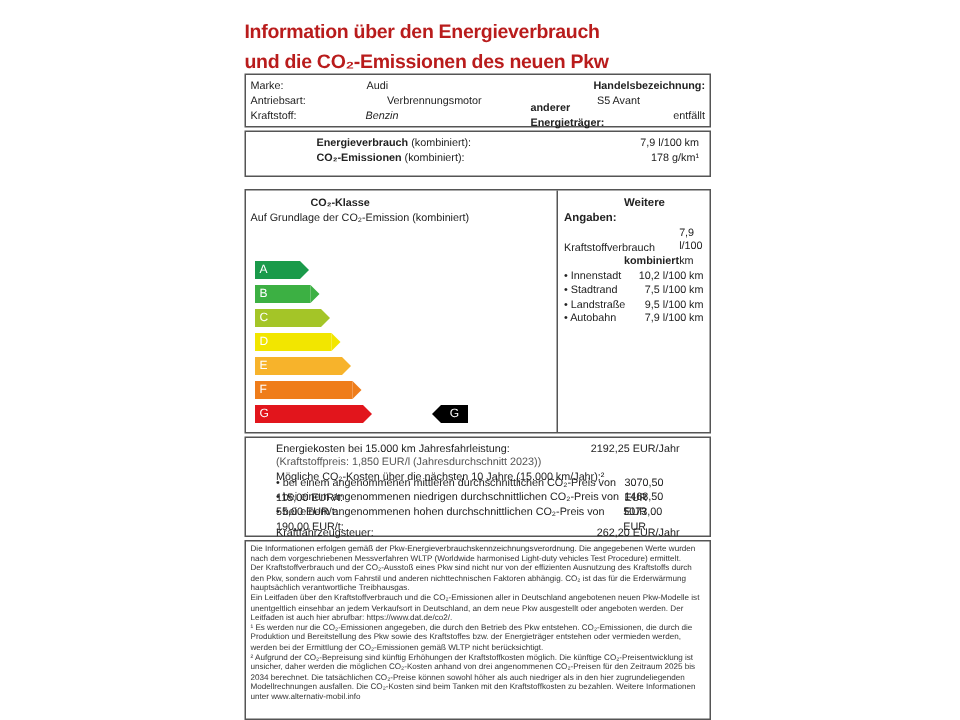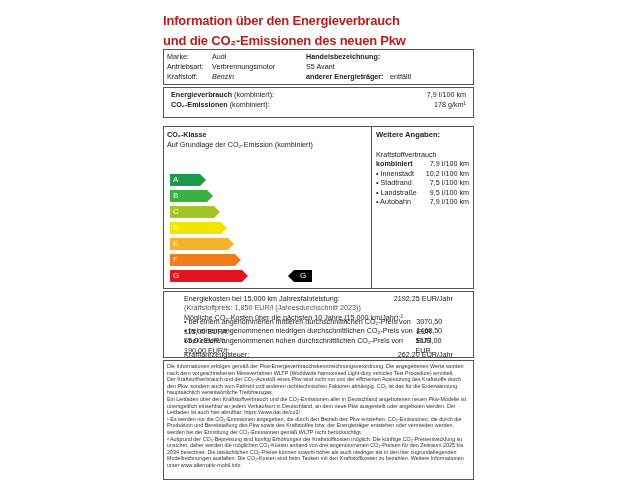--- a/index.html
+++ b/index.html
@@ -2,27 +2,27 @@
 <html><head>
 <meta charset="utf-8">
 <style>
   html, body { margin:0; padding:0; }
   body { width:640px; height:480px; background:#fff; position:relative; overflow:hidden;
          font-family:"Liberation Sans", sans-serif; color:#222; }
   .title { position:absolute; left:163px; top:11px; font-size:13px; font-weight:bold; line-height:20px; color:#b91c1c; letter-spacing:-0.2px; }
   .box { position:absolute; left:163px; width:311px; border:1.5px solid #555; box-sizing:border-box; }
   .fs7 { font-size:7.2px; line-height:9.8px; }
   #box-info { top:49px; height:36px; padding:2px 3px; }
-  #box-info .row { display:flex; height:10px; align-items:center; }
+  #box-info .row { display:flex; height:10px; align-items:center;gap:46px; }
   #box-info .k1 { width:45px; }
   #box-info .v1 { width:94px; }
   #box-info .k2 { width:84px; }
   #box-consumption { top:87px; height:31px; padding:2px 7px; }
   #box-consumption .row { display:flex; justify-content:space-between; height:10px; align-items:center; }
-  b { font-weight:bold; }
+  b { font-weight:bold;margin-left:40px; }
   #box-class { top:126px; height:163px; }
   #class-left { position:absolute; left:0; top:0; width:208px; height:100%; border-right:1px solid #555; padding:3px 3px; box-sizing:border-box; }
   #class-right { position:absolute; left:208px; top:0; right:0; height:100%; padding:3px 4px; box-sizing:border-box; }
   .bar { position:absolute; left:6px; height:12px; color:#fff; font-size:8px; line-height:12px; padding-left:3px; box-sizing:border-box; }
   .bar::after { content:""; position:absolute; right:-6px; top:0; border-top:6px solid transparent; border-bottom:6px solid transparent; border-left:6px solid var(--c); }
   .marker { position:absolute; left:130px; top:143px; width:18px; height:12px; background:#000; color:#fff; font-size:8px; line-height:12px; text-align:center; }
   .marker::before { content:""; position:absolute; left:-6px; top:0; border-top:6px solid transparent; border-bottom:6px solid transparent; border-right:6px solid #000; }
   .spec-row { display:flex; justify-content:space-between; height:9.5px; align-items:flex-end; }
   #box-costs { top:291px; height:67px; padding:2px 20px; }
   #box-costs .row { display:flex; justify-content:space-between; height:9.4px; align-items:center; }

